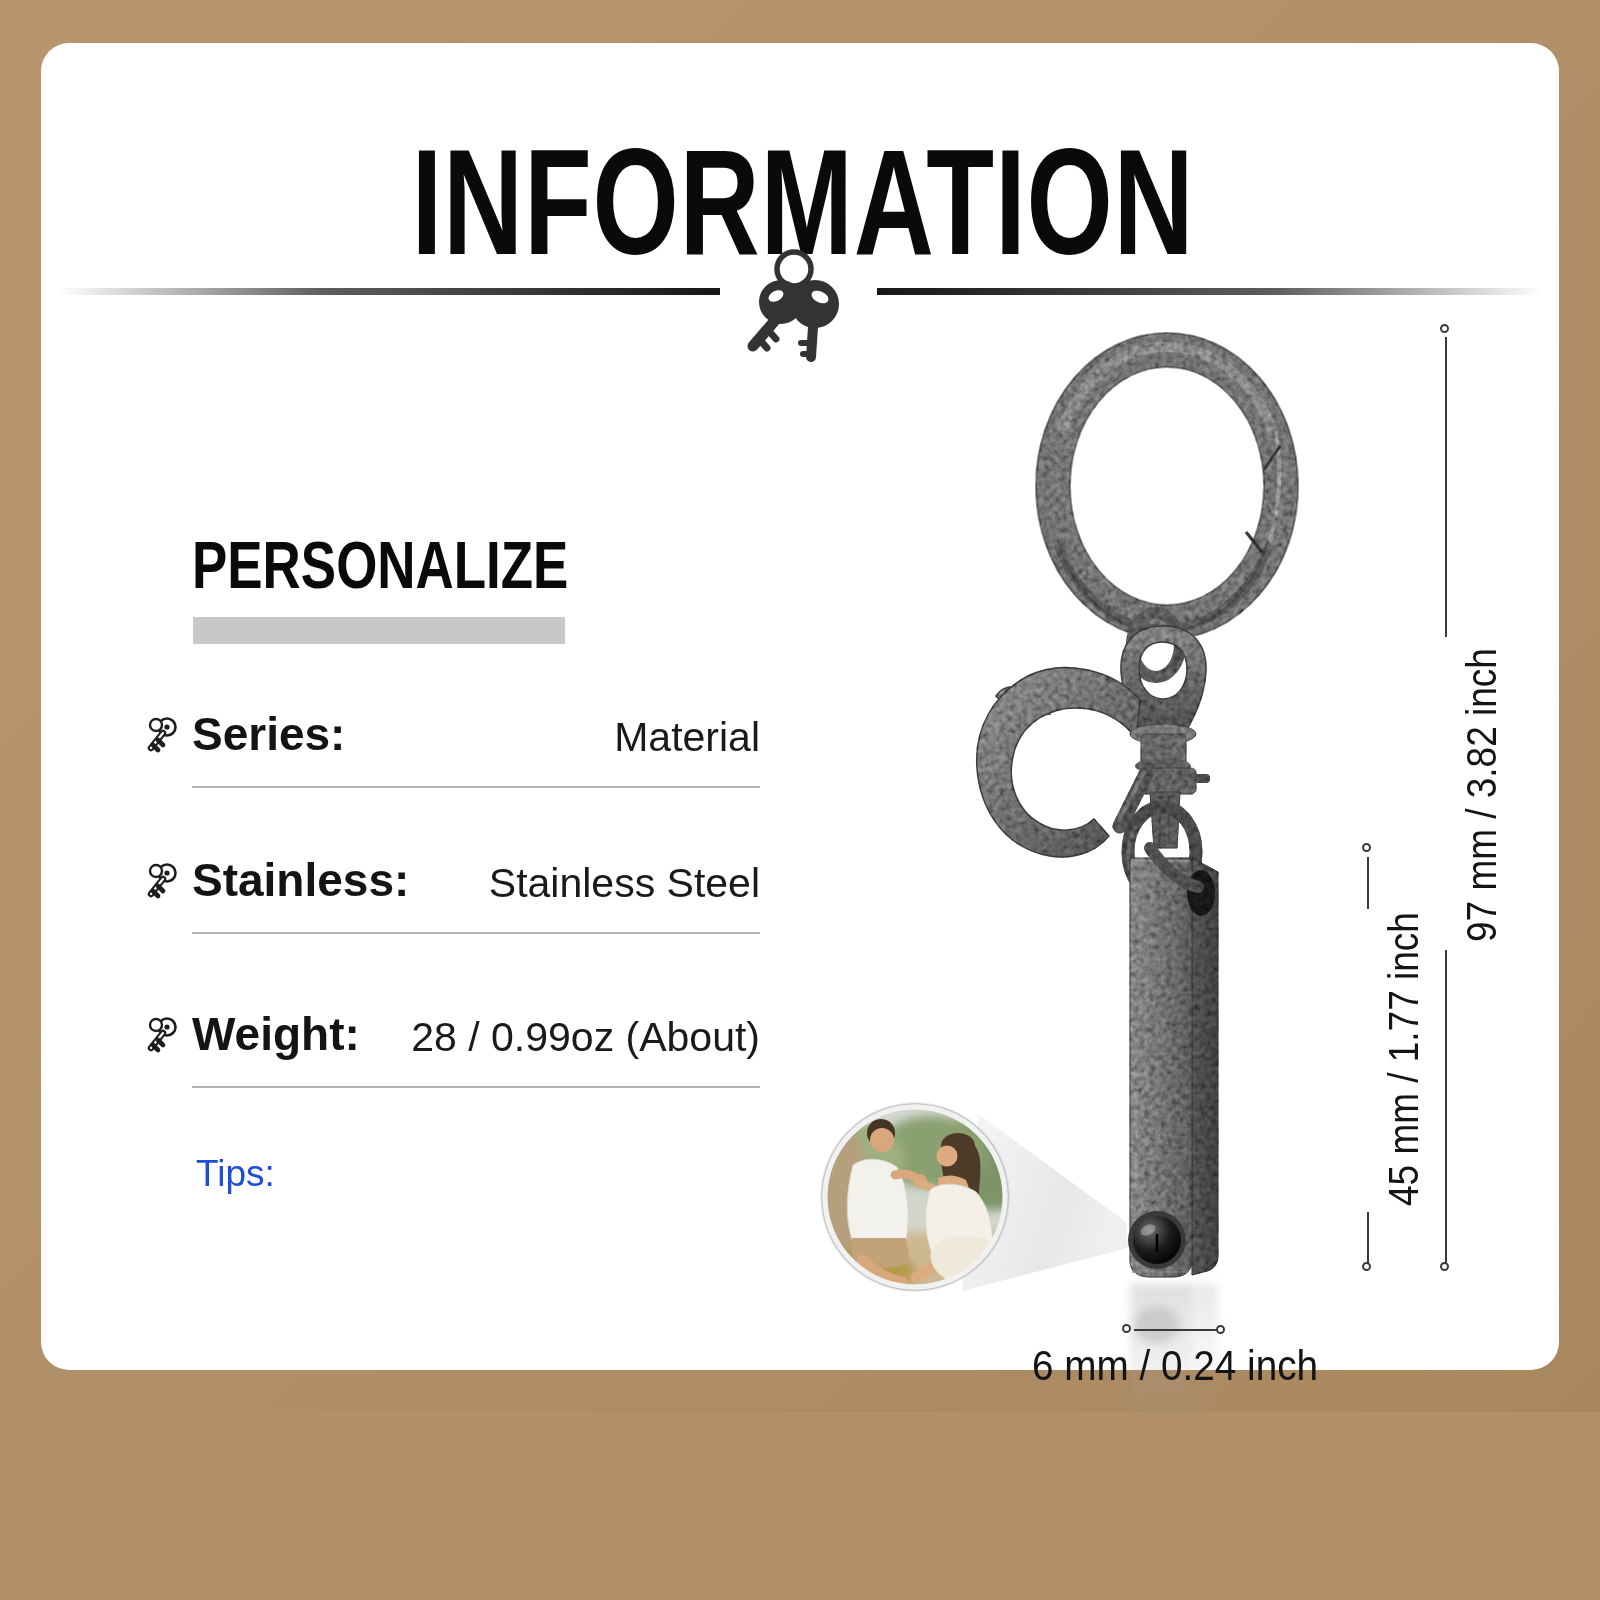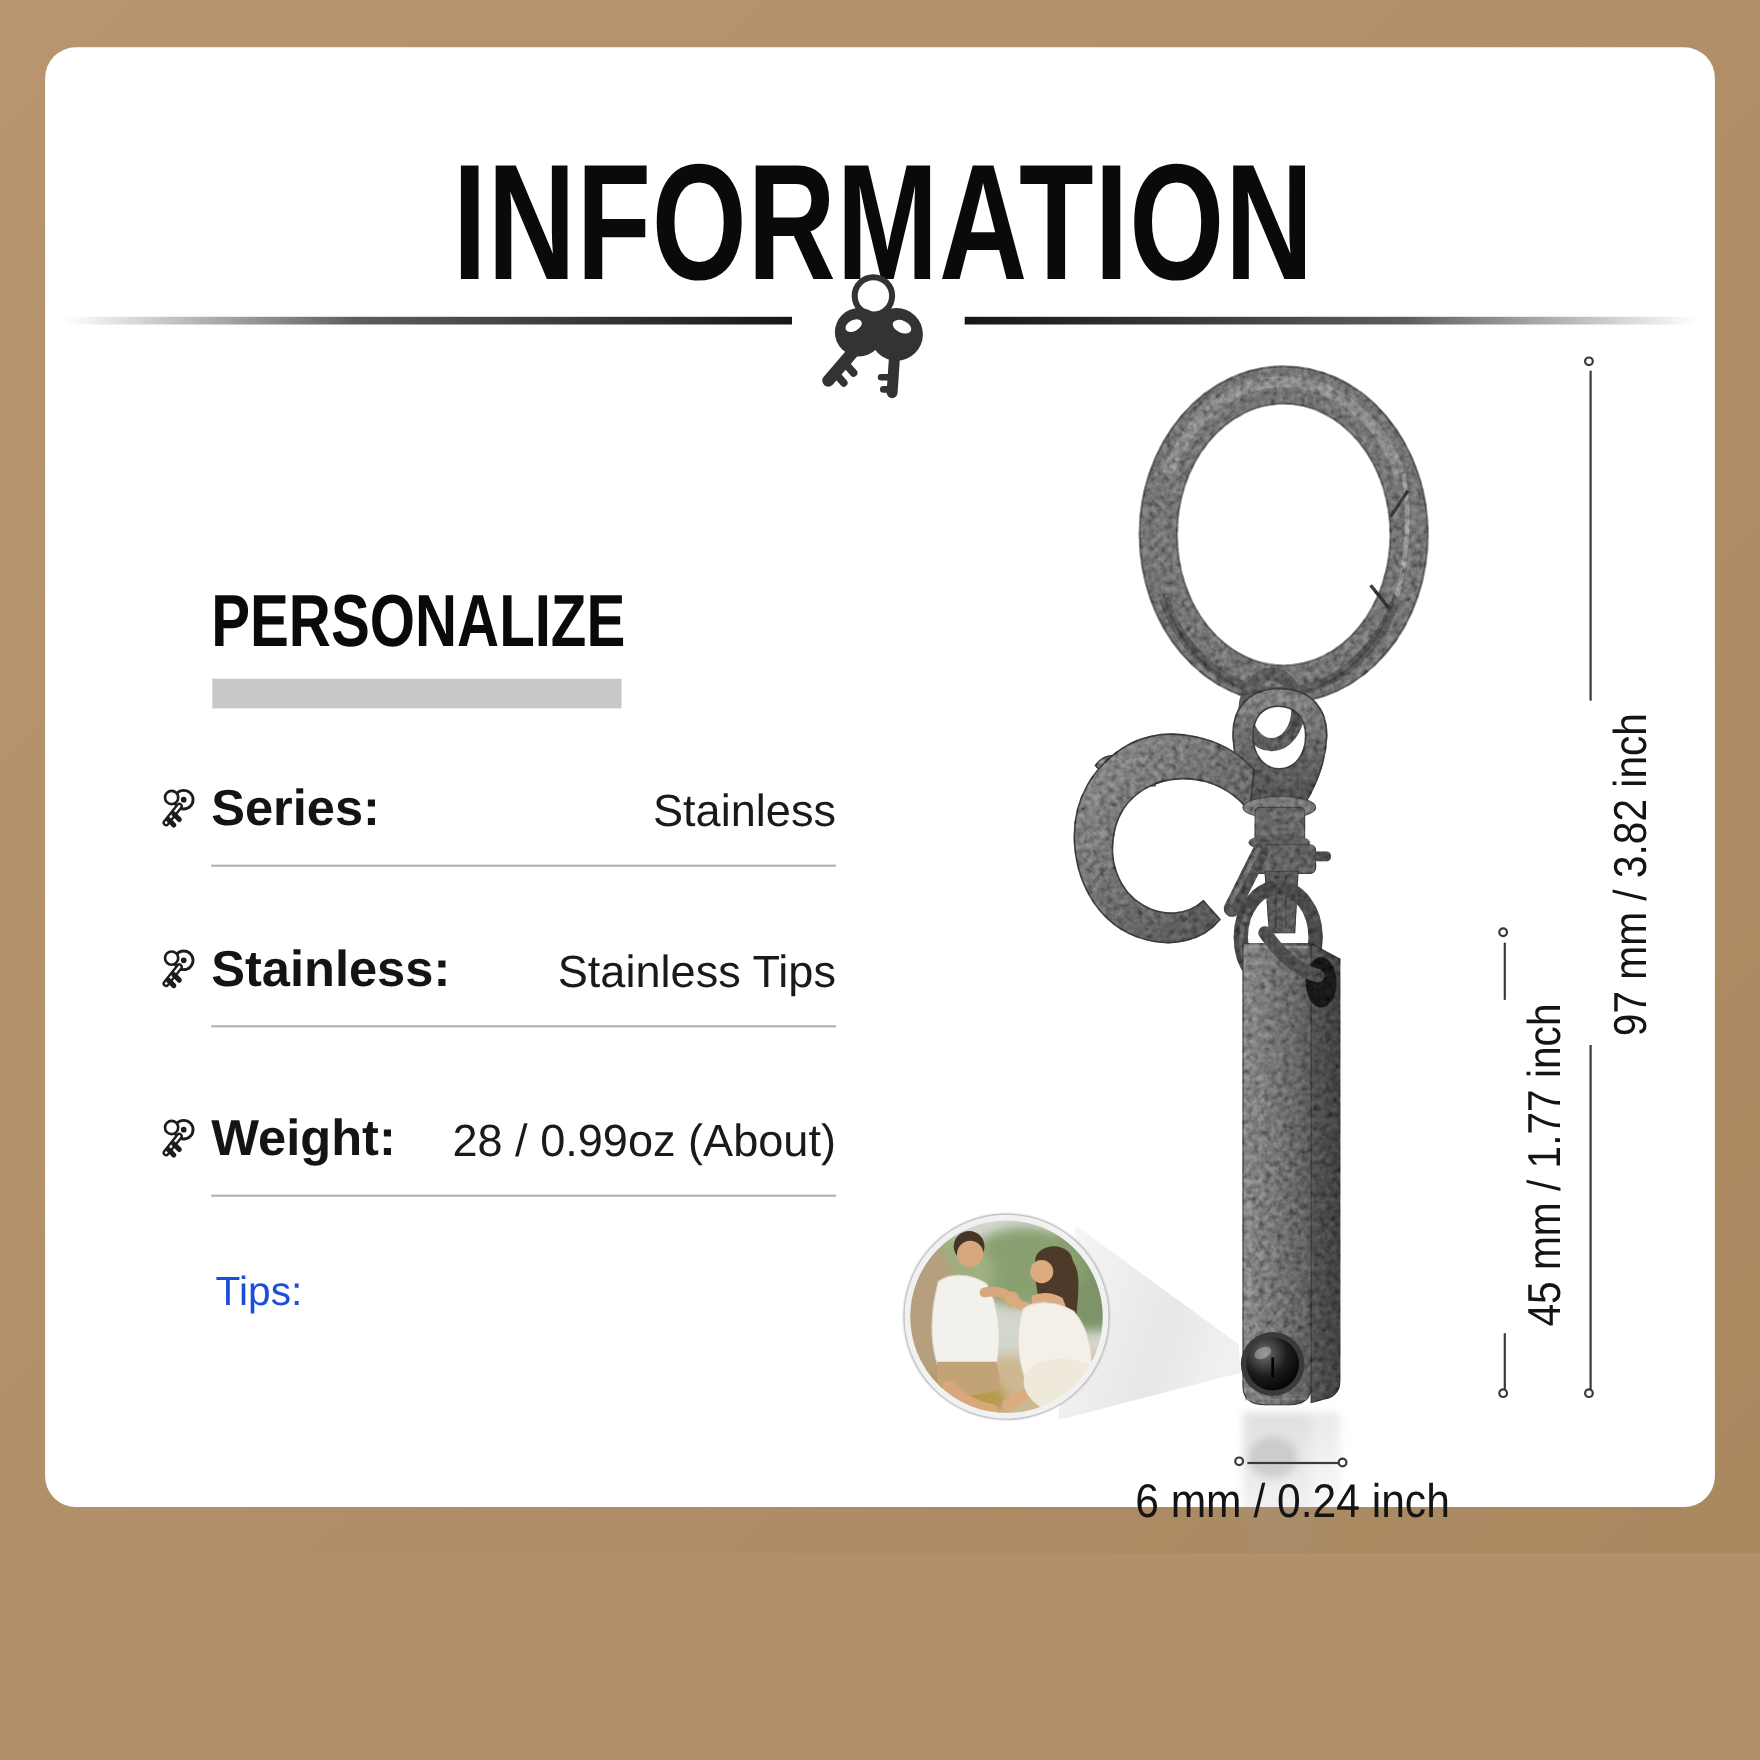--- a/index.html
+++ b/index.html
@@ -97,34 +97,34 @@
         <svg class="key-sm" viewBox="0 0 38 42" aria-hidden="true">
           <circle cx="25" cy="11" r="8.5" fill="#ffffff" stroke="#1d1d1d" stroke-width="2.6"></circle>
           <circle cx="14" cy="9" r="6" fill="#ffffff" stroke="#1d1d1d" stroke-width="2.4"></circle>
           <circle cx="25" cy="11" r="2.6" fill="#1d1d1d"></circle>
           <path d="M 21 17 L 9 32" stroke="#1d1d1d" stroke-width="6.5" stroke-linecap="round" fill="none"></path>
           <path d="M 21 17 L 9 32" stroke="#ffffff" stroke-width="2.2" stroke-linecap="round" fill="none"></path>
           <path d="M 11 29 L 16 34" stroke="#1d1d1d" stroke-width="4.6" stroke-linecap="round" fill="none"></path>
           <path d="M 16 24 L 21 29" stroke="#1d1d1d" stroke-width="4.6" stroke-linecap="round" fill="none"></path>
         </svg>
         <span class="spec-label">Series:</span>
-        <span class="spec-value">Stainless</span>
+        <span class="spec-value">Material</span>
       </div>
       <div class="spec-row r1">
         <svg class="key-sm" viewBox="0 0 38 42" aria-hidden="true">
           <circle cx="25" cy="11" r="8.5" fill="#ffffff" stroke="#1d1d1d" stroke-width="2.6"></circle>
           <circle cx="14" cy="9" r="6" fill="#ffffff" stroke="#1d1d1d" stroke-width="2.4"></circle>
           <circle cx="25" cy="11" r="2.6" fill="#1d1d1d"></circle>
           <path d="M 21 17 L 9 32" stroke="#1d1d1d" stroke-width="6.5" stroke-linecap="round" fill="none"></path>
           <path d="M 21 17 L 9 32" stroke="#ffffff" stroke-width="2.2" stroke-linecap="round" fill="none"></path>
           <path d="M 11 29 L 16 34" stroke="#1d1d1d" stroke-width="4.6" stroke-linecap="round" fill="none"></path>
           <path d="M 16 24 L 21 29" stroke="#1d1d1d" stroke-width="4.6" stroke-linecap="round" fill="none"></path>
         </svg>
         <span class="spec-label">Stainless:</span>
-        <span class="spec-value">Stainless Tips</span>
+        <span class="spec-value">Stainless Steel</span>
       </div>
       <div class="spec-row r2">
         <svg class="key-sm" viewBox="0 0 38 42" aria-hidden="true">
           <circle cx="25" cy="11" r="8.5" fill="#ffffff" stroke="#1d1d1d" stroke-width="2.6"></circle>
           <circle cx="14" cy="9" r="6" fill="#ffffff" stroke="#1d1d1d" stroke-width="2.4"></circle>
           <circle cx="25" cy="11" r="2.6" fill="#1d1d1d"></circle>
           <path d="M 21 17 L 9 32" stroke="#1d1d1d" stroke-width="6.5" stroke-linecap="round" fill="none"></path>
           <path d="M 21 17 L 9 32" stroke="#ffffff" stroke-width="2.2" stroke-linecap="round" fill="none"></path>
           <path d="M 11 29 L 16 34" stroke="#1d1d1d" stroke-width="4.6" stroke-linecap="round" fill="none"></path>
           <path d="M 16 24 L 21 29" stroke="#1d1d1d" stroke-width="4.6" stroke-linecap="round" fill="none"></path>

